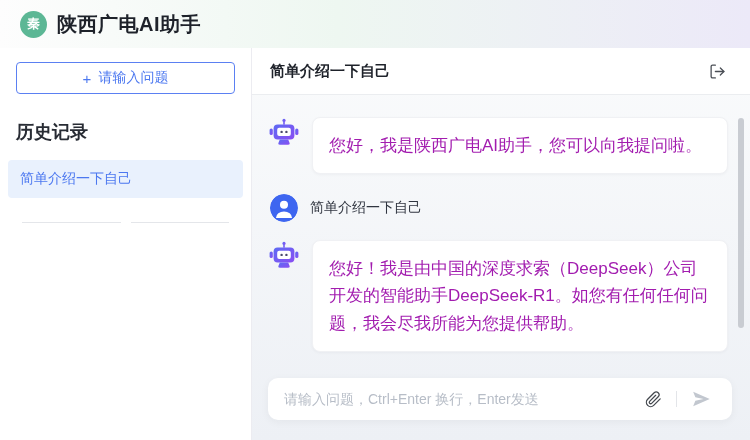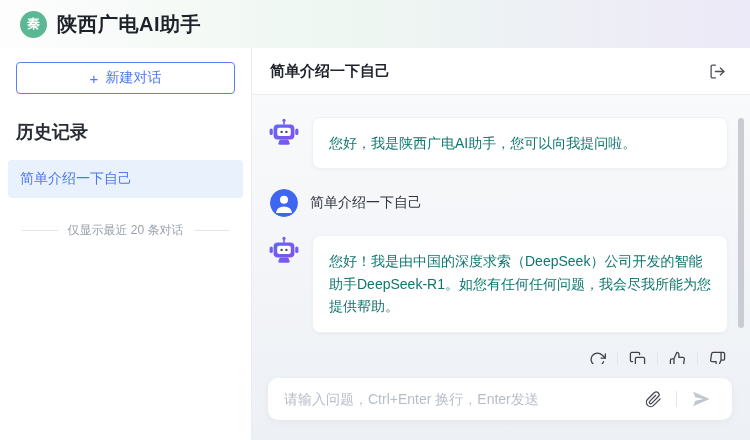--- a/index.html
+++ b/index.html
@@ -58,21 +58,21 @@
     display:flex; align-items:center; justify-content:space-between; padding:0 20px 0 18px;
   }
   .conv-title { font-size:15px; font-weight:bold; color:#1e222a; }
   .icon-btn { background:none; border:none; cursor:pointer; display:flex; align-items:center; padding:4px; }
 
   .chat { flex:1; padding:22px 22px 0 16px; overflow:hidden; }
   .msg-row { display:flex; gap:12px; margin-bottom:16px; }
   .avatar { width:32px; height:32px; flex:none; }
   .bubble {
     flex:1; background:#fff; border:1px solid #f0f1f4; border-radius:8px;
-    padding:14px 16px; font-size:14px; line-height:1.6; color:#0f766e;
+    padding:14px 16px; font-size:17px; line-height:1.6; color:#a21caf;
     box-shadow:0 1px 3px rgba(25,30,40,.04);
   }
   .user-row { align-items:center; margin:20px 0 18px; }
   .user-avatar {
     width:28px; height:28px; border-radius:50%; overflow:hidden; flex:none;
     margin-left:2px;
   }
   .user-text { font-size:14px; color:#303540; }
   .actions {
     display:flex; justify-content:flex-end; align-items:center; margin:16px 0 0;
@@ -111,29 +111,28 @@
       <span>秦</span>
     </div>
     <div class="app-title">陕西广电AI助手</div>
   </div>
 
   <div class="body">
 
     <div class="sidebar">
       <button class="new-chat">
         <span class="plus">+</span>
-        <span>新建对话</span>
+        <span>请输入问题</span>
       </button>
       <div class="history-label">历史记录</div>
       <div class="conv-item active">
         <span>简单介绍一下自己</span>
       </div>
       <div class="sidebar-note">
         <span class="rule"></span>
-        <span>仅显示最近 20 条对话</span>
         <span class="rule"></span>
       </div>
     </div>
 
     <div class="main">
 
       <div class="conv-header">
         <div class="conv-title">简单介绍一下自己</div>
         <button class="icon-btn">
           <svg width="17" height="17" viewBox="0 0 24 24" fill="none" stroke="#4a4e55" stroke-width="1.8" stroke-linecap="round" stroke-linejoin="round">

